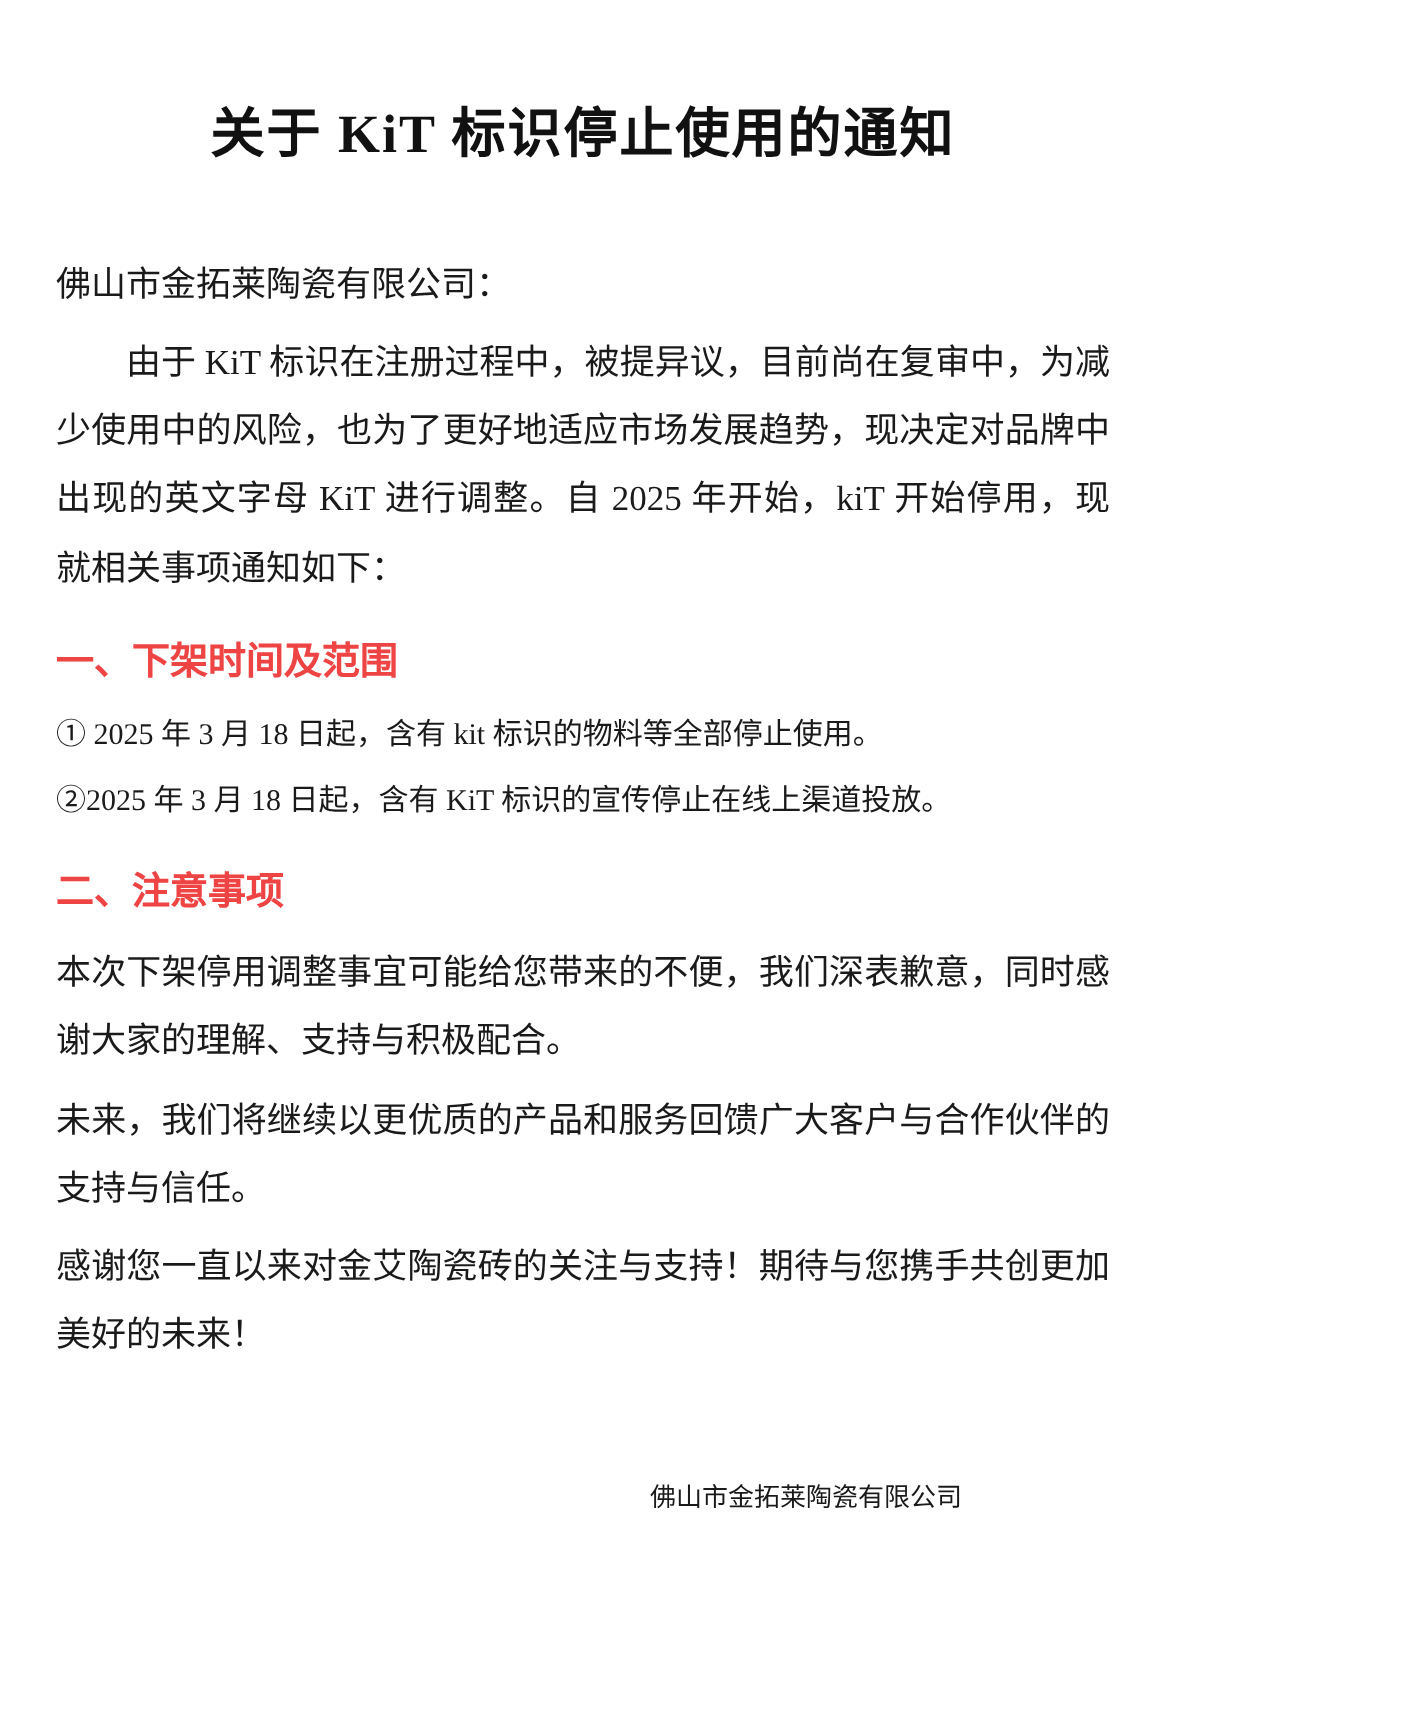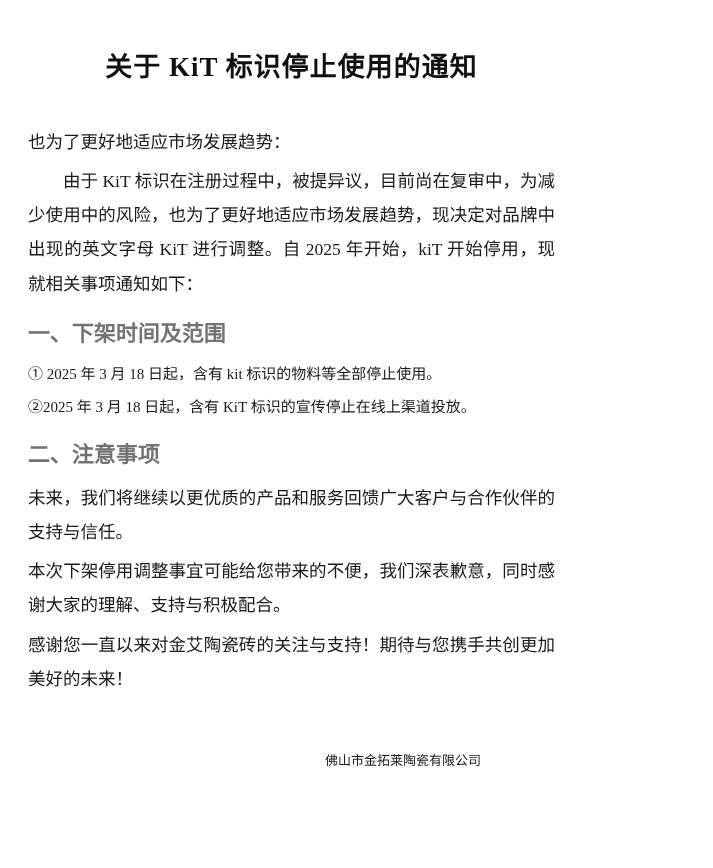--- a/index.html
+++ b/index.html
@@ -38,25 +38,25 @@
     line-height: 1.95;
     margin: 0 0 5px 0;
     text-align: justify;
     text-justify: inter-ideograph;
     color: #1a1a1a;
   }
   p.para.indent {
     text-indent: 2em;
   }
   p.section-heading {
-    font-size: 22px;
+    font-size: 19px;
     font-weight: bold;
     line-height: 1.95;
     margin: 12px 0 4px 0;
-    color: #737373;
+    color: #ef4444;
   }
   p.list-item {
     font-size: 15px;
     line-height: 1.95;
     margin: 0 0 4px 0;
   }
   .signature-block {
     margin-top: 52px;
     text-align: right;
     padding-right: 74px;
@@ -73,33 +73,33 @@
 </style>
 </head>
 <body>
 
 <div class="page">
 
   <h1 class="doc-title">关于 KiT 标识停止使用的通知</h1>
 
   <div class="body-block">
 
-    <p class="para">也为了更好地适应市场发展趋势：</p>
+    <p class="para">佛山市金拓莱陶瓷有限公司：</p>
 
     <p class="para indent">由于 KiT 标识在注册过程中，被提异议，目前尚在复审中，为减少使用中的风险，也为了更好地适应市场发展趋势，现决定对品牌中出现的英文字母 KiT 进行调整。自 2025 年开始，kiT 开始停用，现就相关事项通知如下：</p>
 
     <p class="section-heading">一、下架时间及范围</p>
 
     <p class="list-item">① 2025 年 3 月 18 日起，含有 kit 标识的物料等全部停止使用。</p>
     <p class="list-item">②2025 年 3 月 18 日起，含有 KiT 标识的宣传停止在线上渠道投放。</p>
 
     <p class="section-heading">二、注意事项</p>
 
+    <p class="para">本次下架停用调整事宜可能给您带来的不便，我们深表歉意，同时感谢大家的理解、支持与积极配合。</p>
     <p class="para">未来，我们将继续以更优质的产品和服务回馈广大客户与合作伙伴的支持与信任。</p>
-    <p class="para">本次下架停用调整事宜可能给您带来的不便，我们深表歉意，同时感谢大家的理解、支持与积极配合。</p>
     <p class="para">感谢您一直以来对金艾陶瓷砖的关注与支持！期待与您携手共创更加美好的未来！</p>
 
   </div>
 
   <div class="signature-block">
     <p>佛山市金拓莱陶瓷有限公司</p>
   </div>
 
 </div>
 

